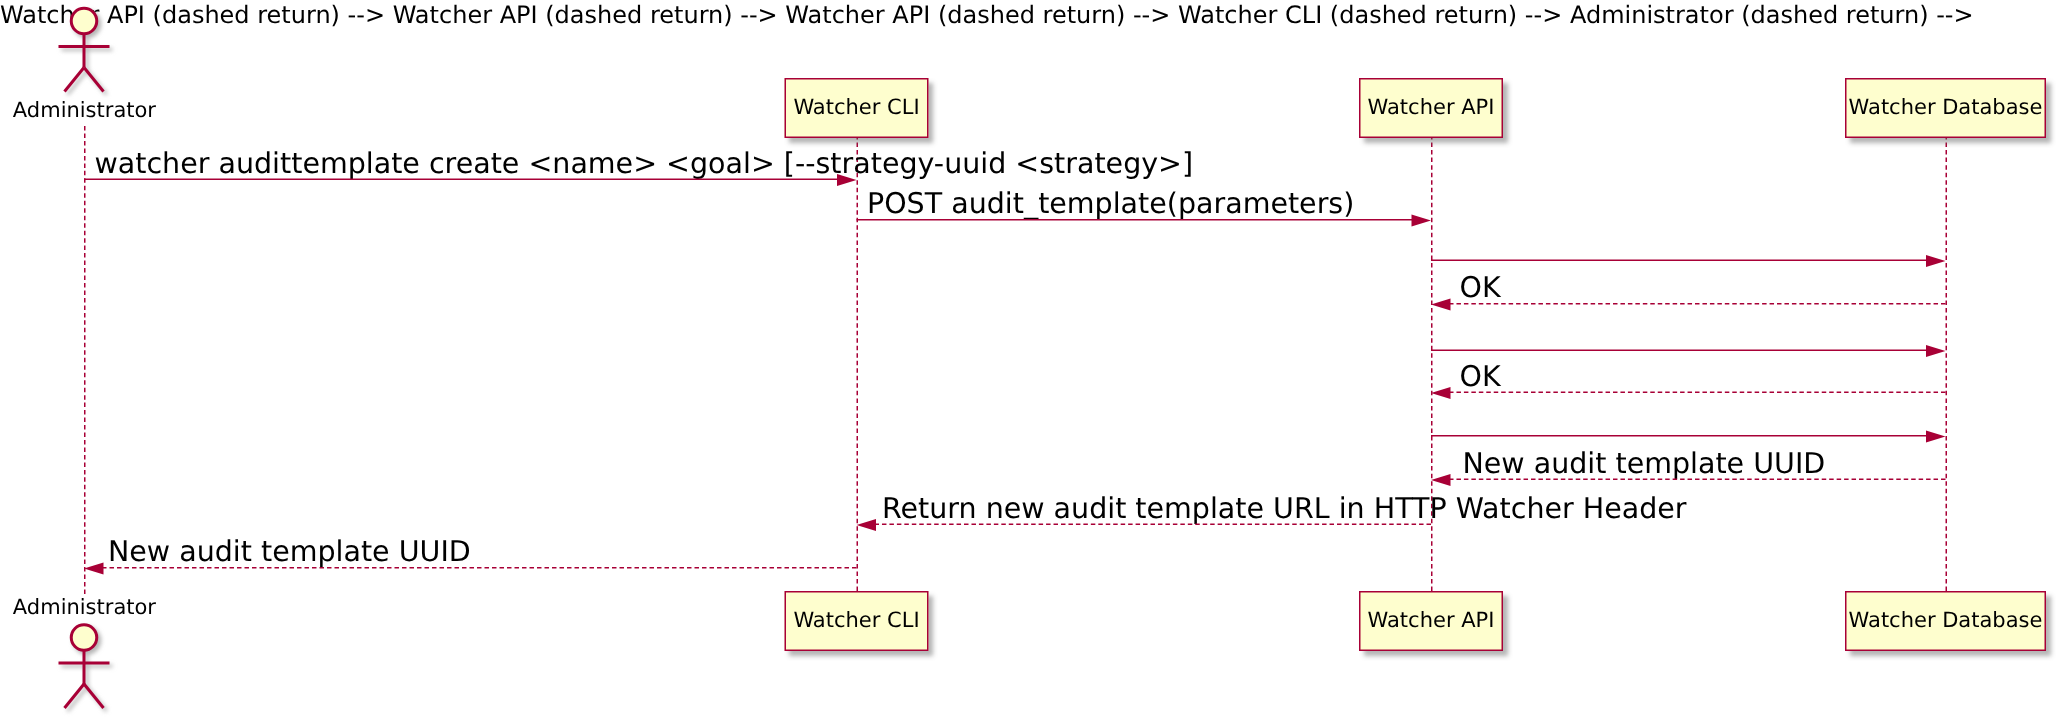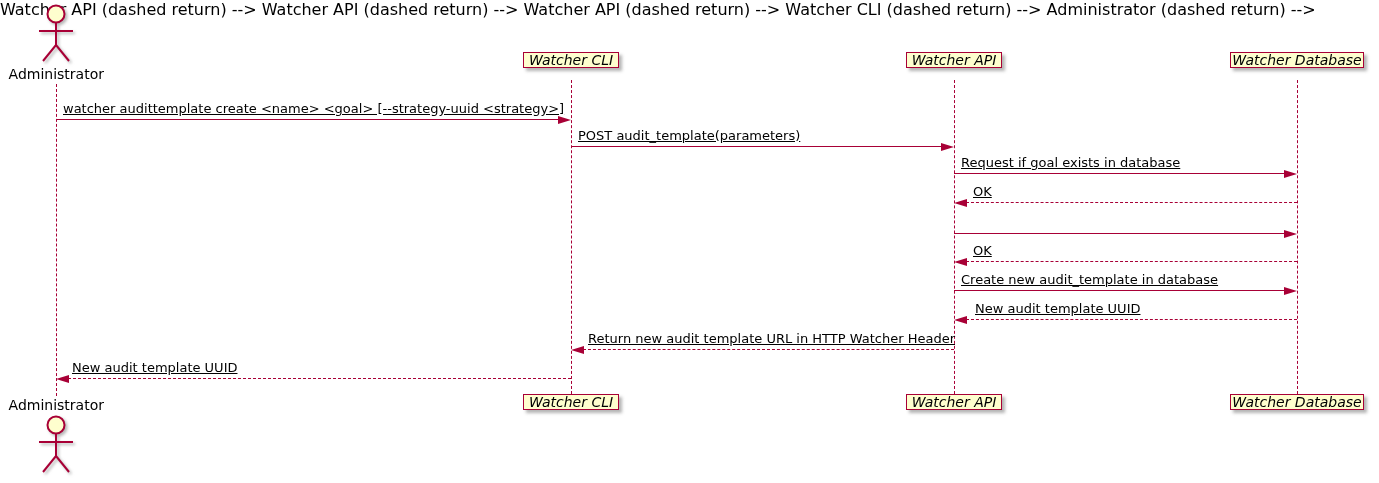--- a/index.html
+++ b/index.html
@@ -14,39 +14,38 @@
     background:#ffffff;
     font-family:"DejaVu Sans","Liberation Sans",sans-serif;
     color:var(--text);
     overflow:hidden;
   }
   .lifeline{
     position:absolute;width:0;
     border-left:1px dashed var(--accent);
   }
   .pbox{
-    position:absolute;height:16px;
+    position:absolute;height:40px;
     background:var(--fill);
     border:1.5px solid var(--accent);
     box-shadow:3px 3px 3px rgba(90,90,90,0.45);
     display:flex;align-items:center;justify-content:center;
     font-size:14px;color:var(--text);
     box-sizing:border-box;
     white-space:nowrap;
-    font-style:italic;
   }
   .actor-label{
     position:absolute;
     font-size:14px;color:var(--text);
     text-align:right;white-space:nowrap;
   }
   .actor-figure{position:absolute;filter:drop-shadow(2.5px 2.5px 1.5px rgba(120,120,120,0.55));}
   .msg-label{
     position:absolute;height:16px;line-height:16px;
-    font-size:13px;color:var(--text);white-space:nowrap;text-decoration:underline;
+    font-size:19px;color:var(--text);white-space:nowrap;
   }
   .msg-line{position:absolute;height:0;}
   .msg-line.solid{border-top:1.5px solid var(--accent);}
   .msg-line.dashed{border-top:1px dashed var(--accent);}
   .ah{position:absolute;width:0;height:0;}
   .ah.right{border-top:4px solid transparent;border-bottom:4px solid transparent;border-left:13px solid var(--accent);}
   .ah.left{border-top:4px solid transparent;border-bottom:4px solid transparent;border-right:13px solid var(--accent);}
 </style>
 </head>
 <body>
@@ -97,40 +96,38 @@
   <div class="msg-label" style="left:63px;top:101px;">watcher audittemplate create &lt;name&gt; &lt;goal&gt; [--strategy-uuid &lt;strategy&gt;]</div>
   <div class="msg-line solid" style="left:56px;top:119px;width:503px;"></div>
   <div class="ah right" style="left:558px;top:116px;"></div>
 
   
   <div class="msg-label" style="left:578px;top:128px;text-align:center;">POST audit_template(parameters)</div>
   <div class="msg-line solid" style="left:571px;top:146px;width:371px;"></div>
   <div class="ah right" style="left:941px;top:143px;"></div>
 
   
-  <div class="msg-label" style="left:961px;top:155px;">Request if goal exists in database</div>
   <div class="msg-line solid" style="left:954px;top:173px;width:331px;"></div>
   <div class="ah right" style="left:1284px;top:170px;"></div>
 
    Watcher API (dashed return) --&gt;
   <div class="msg-label" style="left:973px;top:184px;">OK</div>
   <div class="msg-line dashed" style="left:966px;top:202px;width:331px;"></div>
   <div class="ah left" style="left:954px;top:199px;"></div>
 
   
   <div class="msg-line solid" style="left:954px;top:233px;width:331px;"></div>
   <div class="ah right" style="left:1284px;top:230px;"></div>
 
    Watcher API (dashed return) --&gt;
   <div class="msg-label" style="left:973px;top:243px;">OK</div>
   <div class="msg-line dashed" style="left:966px;top:261px;width:331px;"></div>
   <div class="ah left" style="left:954px;top:258px;"></div>
 
   
-  <div class="msg-label" style="left:961px;top:272px;">Create new audit_template in database</div>
   <div class="msg-line solid" style="left:954px;top:290px;width:331px;"></div>
   <div class="ah right" style="left:1284px;top:287px;"></div>
 
    Watcher API (dashed return) --&gt;
   <div class="msg-label" style="left:975px;top:301px;">New audit template UUID</div>
   <div class="msg-line dashed" style="left:966px;top:319px;width:331px;"></div>
   <div class="ah left" style="left:954px;top:316px;"></div>
 
    Watcher CLI (dashed return) --&gt;
   <div class="msg-label" style="left:588px;top:331px;">Return new audit template URL in HTTP Watcher Header</div>

